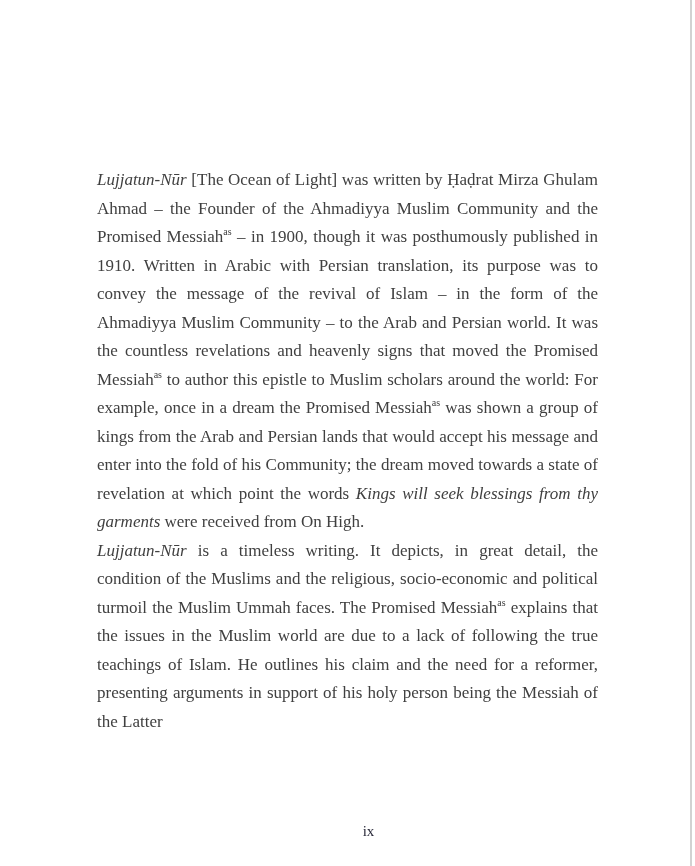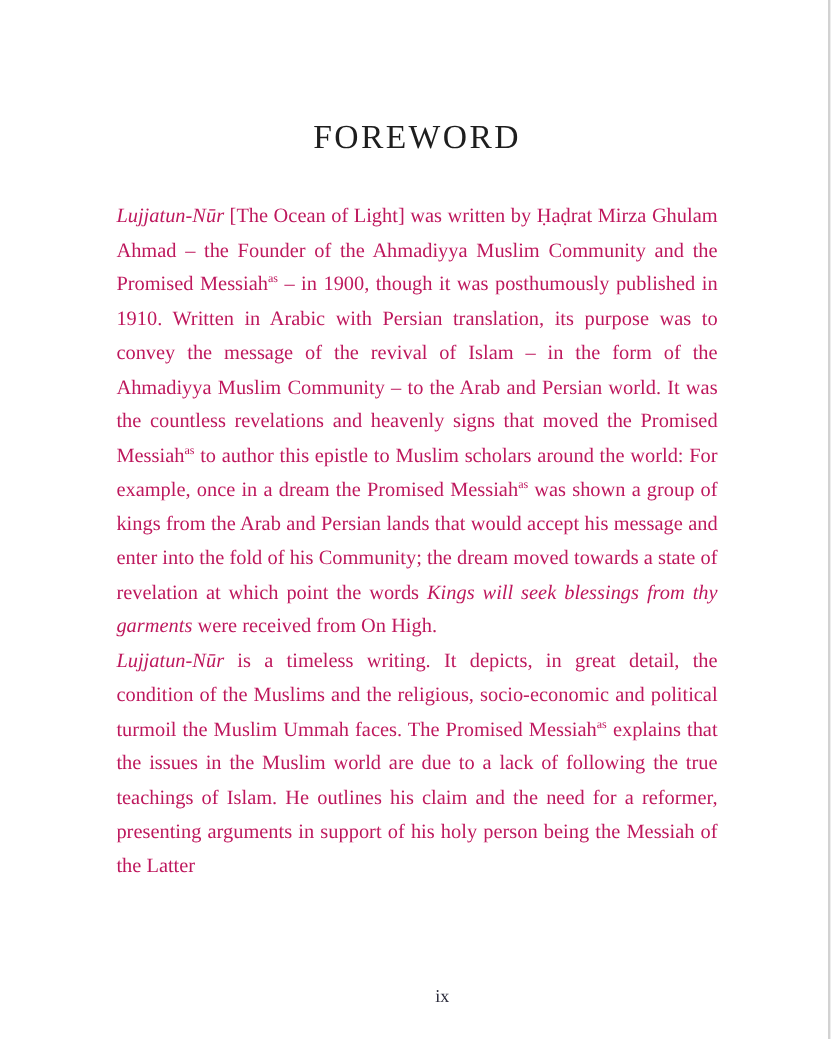--- a/index.html
+++ b/index.html
@@ -26,21 +26,21 @@
     letter-spacing: 2px;
     color: #1e1e1e;
   }
   .body-text {
     position: absolute;
     left: 97px; top: 166px;
     width: 501px;
     font-size: 17px;
     line-height: 28.5px;
     text-align: justify;
-    color: #be185d;
+    color: #404040;
   }
   .para { margin: 0; padding: 0; }
   .para em { font-style: italic; }
   .para sup {
     font-size: 10px;
     line-height: 0;
     vertical-align: super;
   }
   .page-number {
     position: absolute;
@@ -55,21 +55,20 @@
     position: absolute;
     top: 0; right: 3px;
     width: 2px; height: 100%;
     background: #d2d2d2;
   }
 </style>
 </head>
 <body>
 
 <div class="page">
-  <h1 class="page-title">FOREWORD</h1>
 
   <div class="body-text">
       <p class="para"><em>Lujjatun-Nūr</em><span> [The Ocean of Light] was written by Ḥaḍrat Mirza Ghulam Ahmad – the Founder of the Ahmadiyya Muslim Community and the Promised Messiah</span><sup>as</sup><span> – in 1900, though it was posthumously published in 1910. Written in Arabic with Persian translation, its purpose was to convey the message of the revival of Islam – in the form of the Ahmadiyya Muslim Community – to the Arab and Persian world. It was the countless revelations and heavenly signs that moved the Promised Messiah</span><sup>as</sup><span> to author this epistle to Muslim scholars around the world: For example, once in a dream the Promised Messiah</span><sup>as</sup><span> was shown a group of kings from the Arab and Persian lands that would accept his message and enter into the fold of his Community; the dream moved towards a state of revelation at which point the words </span><em>Kings will seek blessings from thy garments</em><span> were received from On High.</span></p>
       <p class="para"><em>Lujjatun-Nūr</em><span> is a timeless writing. It depicts, in great detail, the condition of the Muslims and the religious, socio-economic and political turmoil the Muslim Ummah faces. The Promised Messiah</span><sup>as</sup><span> explains that the issues in the Muslim world are due to a lack of following the true teachings of Islam. He outlines his claim and the need for a reformer, presenting arguments in support of his holy person being the Messiah of the Latter</span></p>
     </div>
 
   <div class="page-number">ix</div>
 
   <div class="edge-line"></div>
 </div>

